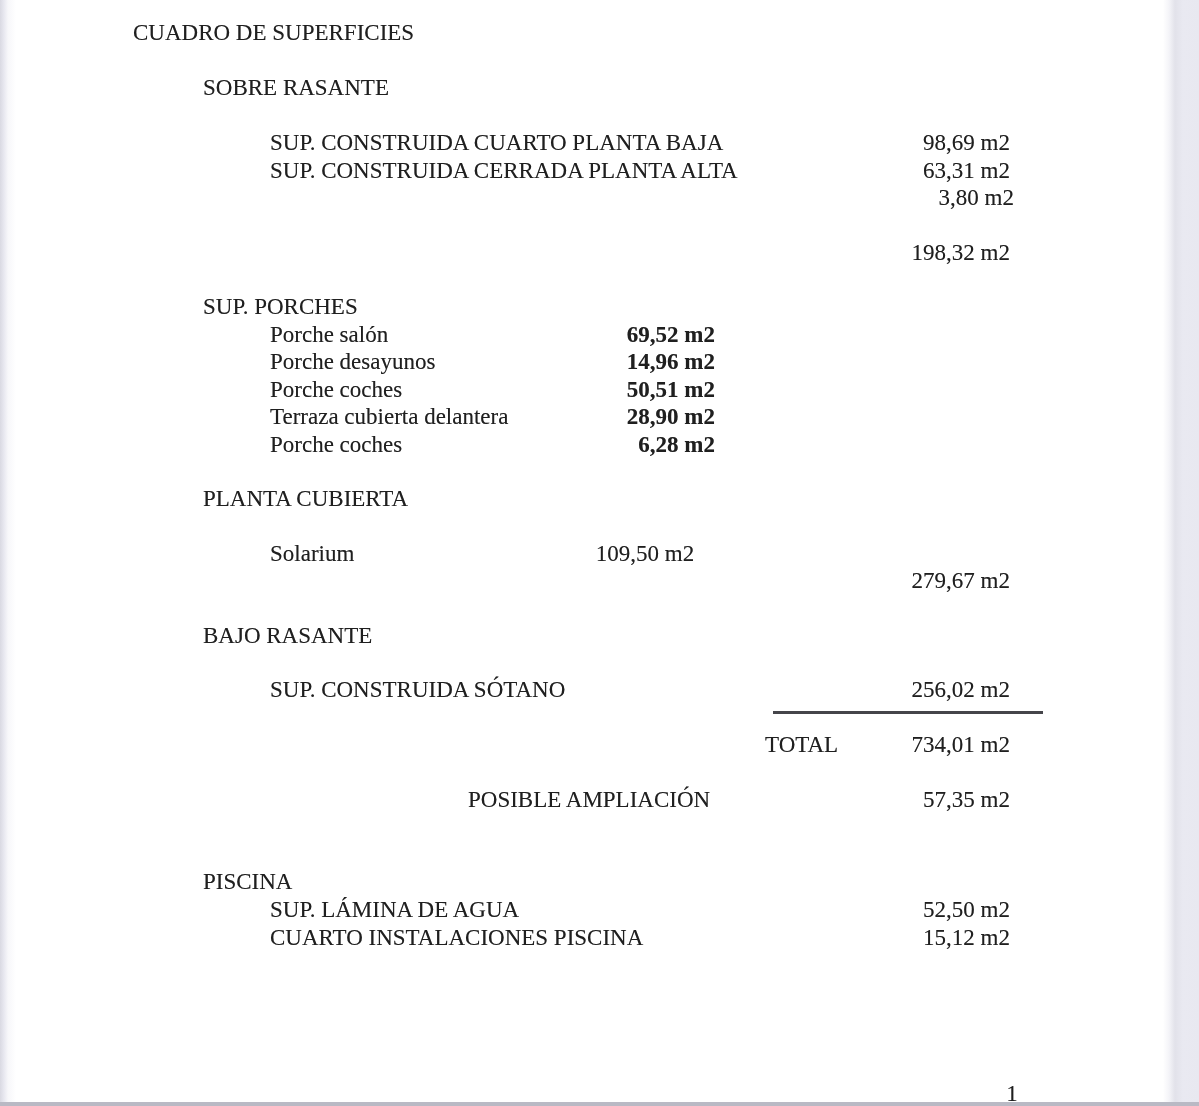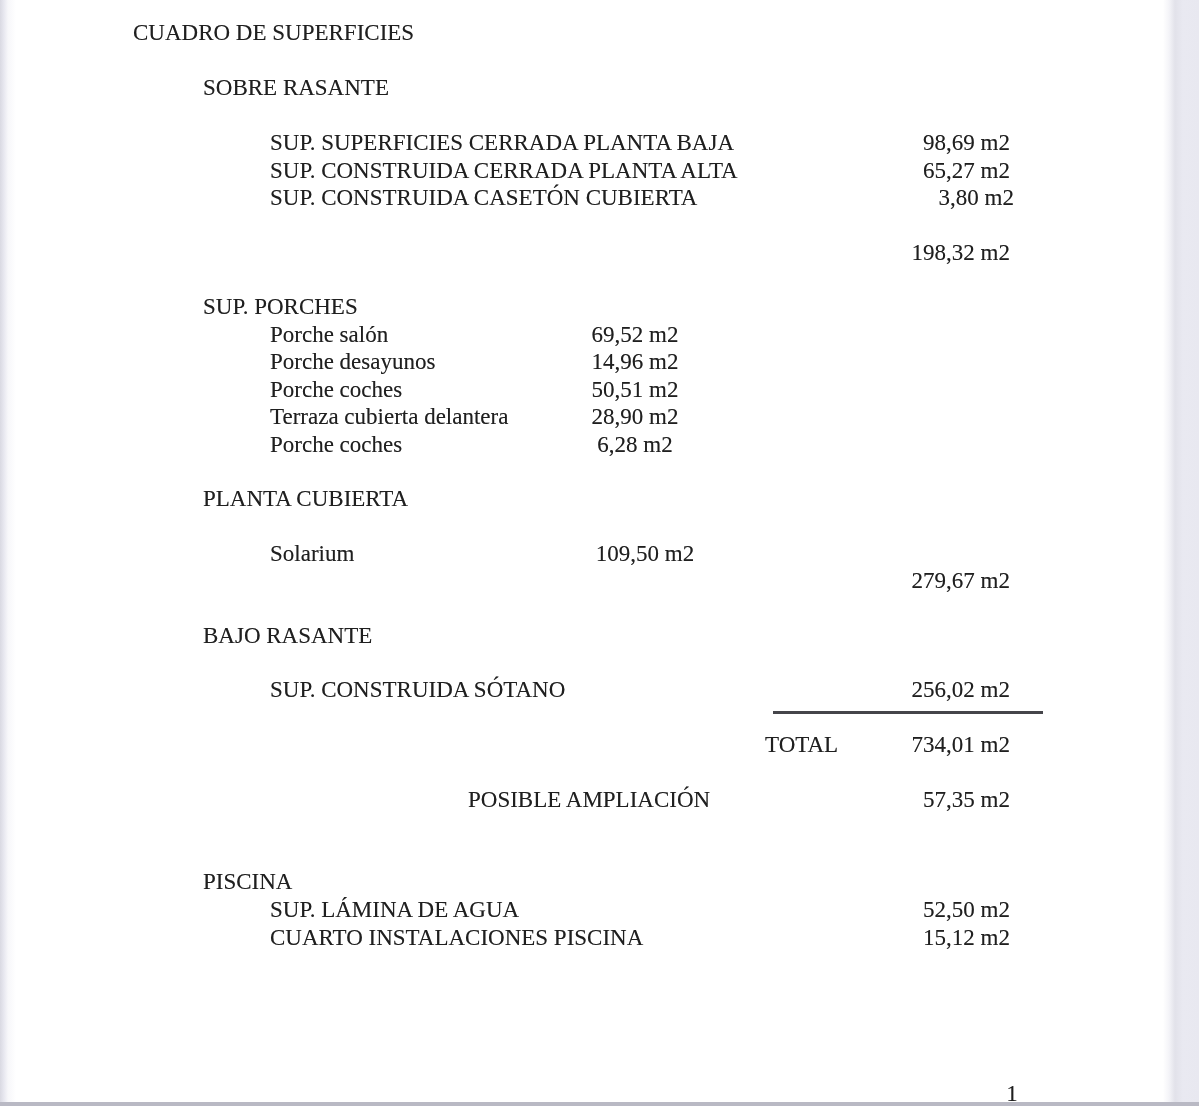--- a/index.html
+++ b/index.html
@@ -26,21 +26,22 @@
   
   .val-r {
     left: 850px;
     width: 160px;
     text-align: right;
   }
   
   .val-m {
     left: 555px;
     width: 160px;
-    text-align: center;
+    text-align: right;
+    font-weight: bold;
   }
   
   .val-m2 {
     left: 565px;
     width: 160px;
     text-align: center;
   }
   .indent1 { left: 133px; text-align: right; }
   .indent2 { left: 203px; }
   .indent3 { left: 270px; }
@@ -83,27 +84,26 @@
 </style>
 </head>
 <body>
 
 <div id="page">
 
   <div class="t indent1" style="top:19px">CUADRO DE SUPERFICIES</div>
 
   <div class="t indent2" style="top:74px">SOBRE RASANTE</div>
 
-  <div class="t indent3" style="top:129px">SUP. SUPERFICIES CERRADA PLANTA BAJA</div>
+  <div class="t indent3" style="top:129px">SUP. CONSTRUIDA CUARTO PLANTA BAJA</div>
   <div class="t val-r" style="top:129px">98,69 m2</div>
 
   <div class="t indent3" style="top:157px">SUP. CONSTRUIDA CERRADA PLANTA ALTA</div>
-  <div class="t val-r" style="top:157px">65,27 m2</div>
+  <div class="t val-r" style="top:157px">63,31 m2</div>
 
-  <div class="t indent3" style="top:184px">SUP. CONSTRUIDA CASETÓN CUBIERTA</div>
   <div class="t val-r" style="top:184px;width:164px">3,80 m2</div>
 
   <div class="t val-r" style="top:239px">198,32 m2</div>
 
   <div class="t indent2" style="top:293px">SUP. PORCHES</div>
 
   <div class="t indent3" style="top:321px">Porche salón</div>
   <div class="t val-m" style="top:321px">69,52 m2</div>
 
   <div class="t indent3" style="top:348px">Porche desayunos</div>

